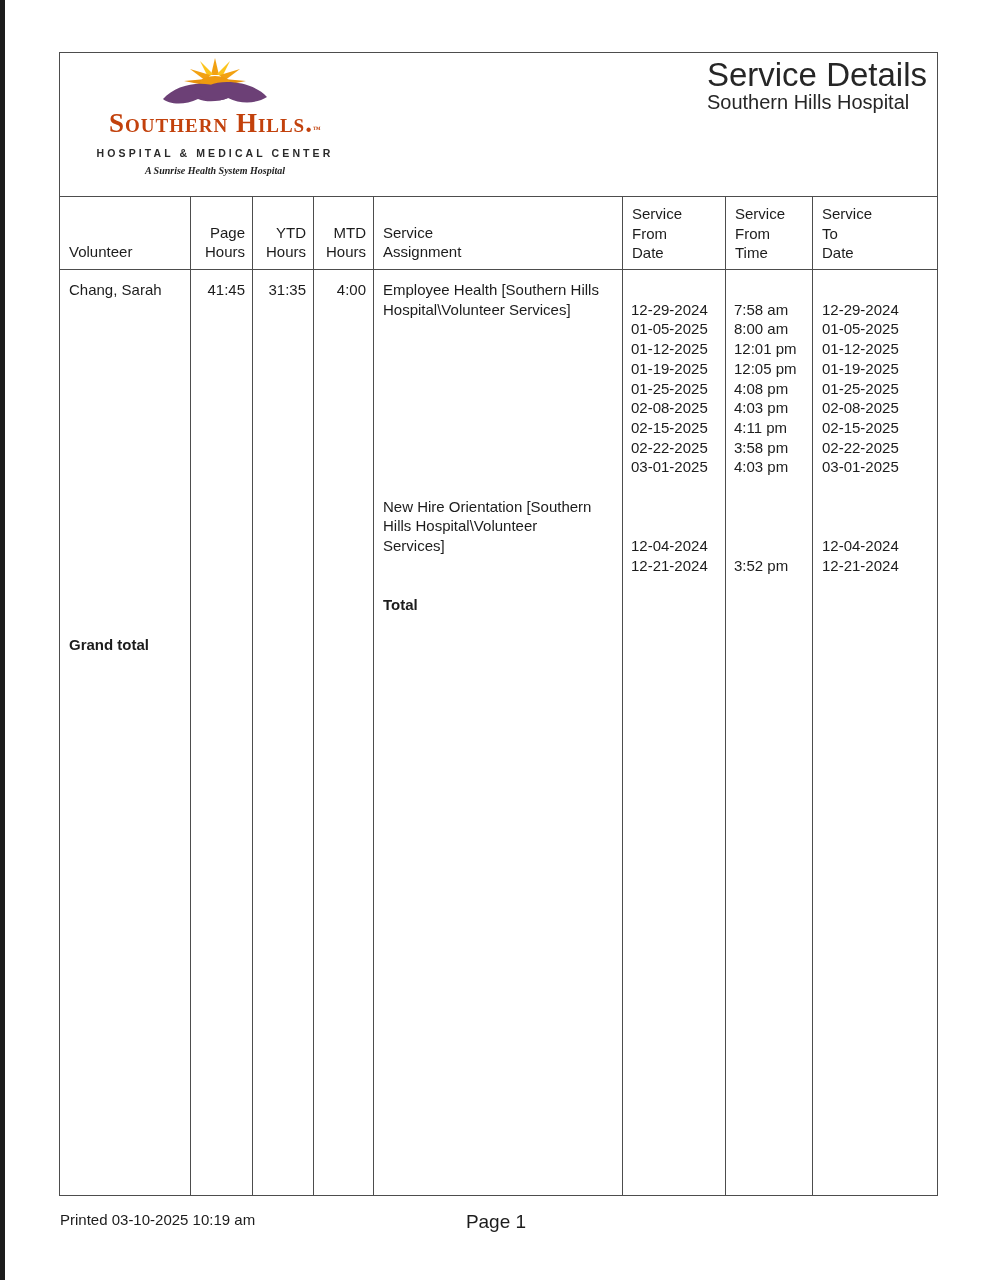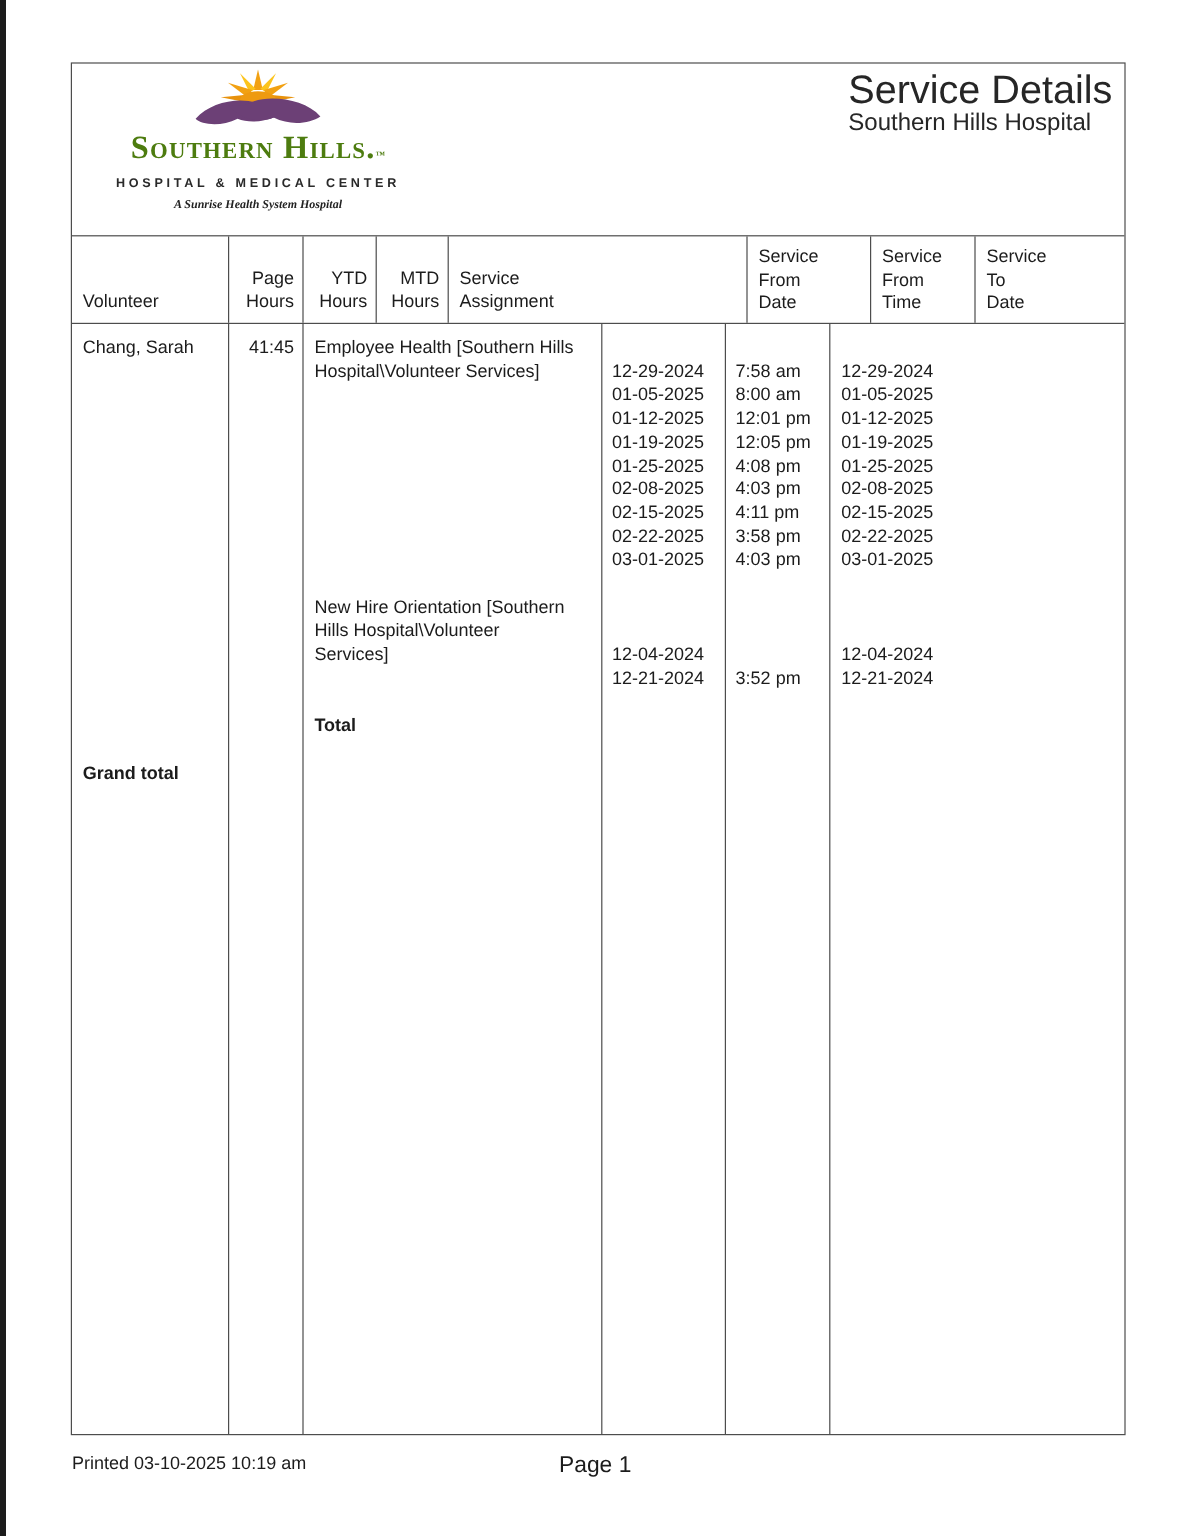--- a/index.html
+++ b/index.html
@@ -16,21 +16,21 @@
     display:flex;flex-direction:column;background:#fff;
   }
 
   
   .header-band{height:144px;box-sizing:border-box;border-bottom:1px solid #4d4d4d;position:relative;flex:none;}
   .logo{position:absolute;left:10px;top:4px;width:290px;text-align:center;}
   .logo svg{display:block;margin:0 auto;}
   .logo-wordmark{
     font-family:"Liberation Serif","DejaVu Serif",serif;
     font-variant:small-caps;font-weight:600;font-size:27px;line-height:28px;
-    letter-spacing:1px;color:#4d7c0f;white-space:nowrap;
+    letter-spacing:1px;color:#c2410c;white-space:nowrap;
   }
   .tm{font-size:8px;font-variant:normal;vertical-align:baseline;letter-spacing:0;}
   .logo-subtext{font-size:10.5px;font-weight:bold;letter-spacing:3.1px;margin-top:3px;color:#2a2a2a;white-space:nowrap;}
   .logo-tagline{
     font-family:"Liberation Serif","DejaVu Serif",serif;
     font-style:italic;font-weight:bold;font-size:10px;margin-top:6px;color:#222;
   }
   .title-block{position:absolute;right:10px;top:3px;text-align:left;}
   .report-title{font-size:33px;line-height:37px;color:#262626;}
   .report-subtitle{font-size:20px;line-height:19px;color:#262626;}
@@ -138,20 +138,26 @@
         <div class="ln">&nbsp;</div>
         <div class="ln">&nbsp;</div>
         <div class="ln">&nbsp;</div>
         <div class="ln">&nbsp;</div>
         <div class="ln">&nbsp;</div>
         <div class="ln b">Grand total</div>
       </div>
     <div class="cell bcell ar c2" id="bc-life">
         <div class="ln">41:45</div>
       </div>
+    <div class="cell bcell ar c3" id="bc-ytd">
+        <div class="ln">31:35</div>
+      </div>
+    <div class="cell bcell ar c4" id="bc-mtd">
+        <div class="ln">4:00</div>
+      </div>
     <div class="cell bcell al c5" id="bc-asg">
         <div class="ln">Employee Health [Southern Hills</div>
         <div class="ln">Hospital\Volunteer Services]</div>
         <div class="ln">&nbsp;</div>
         <div class="ln">&nbsp;</div>
         <div class="ln">&nbsp;</div>
         <div class="ln">&nbsp;</div>
         <div class="ln">&nbsp;</div>
         <div class="ln">&nbsp;</div>
         <div class="ln">&nbsp;</div>

